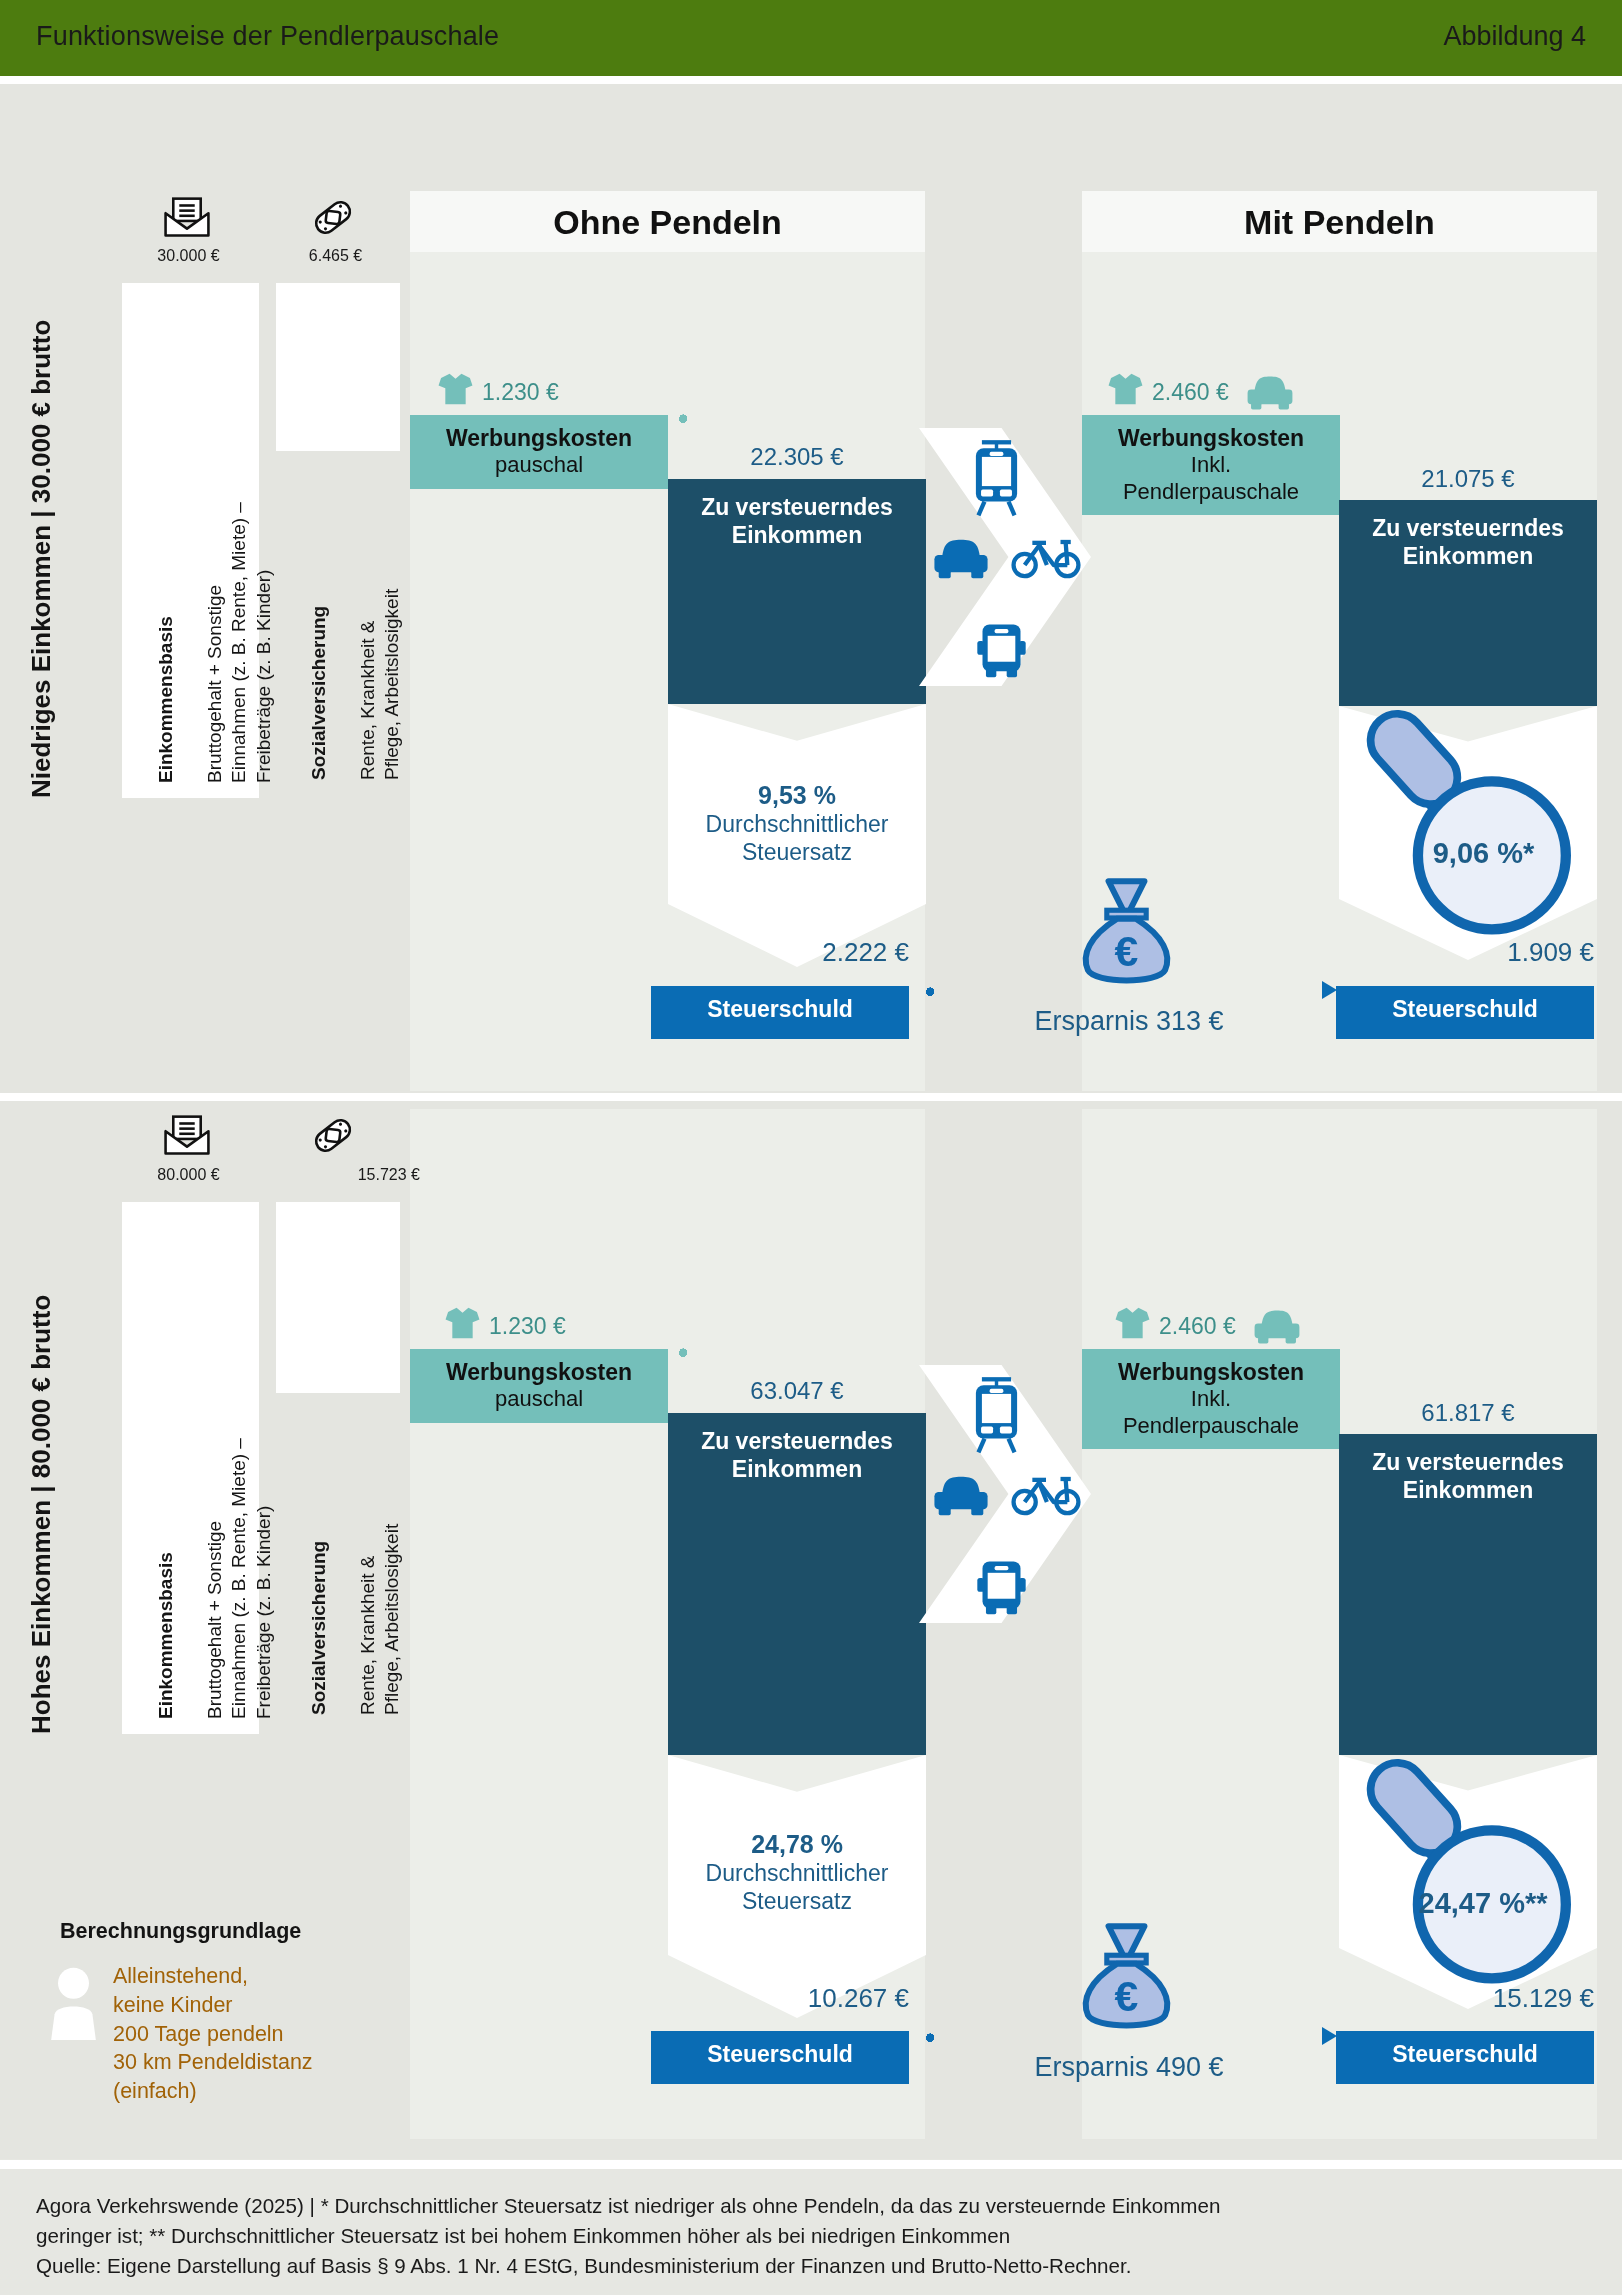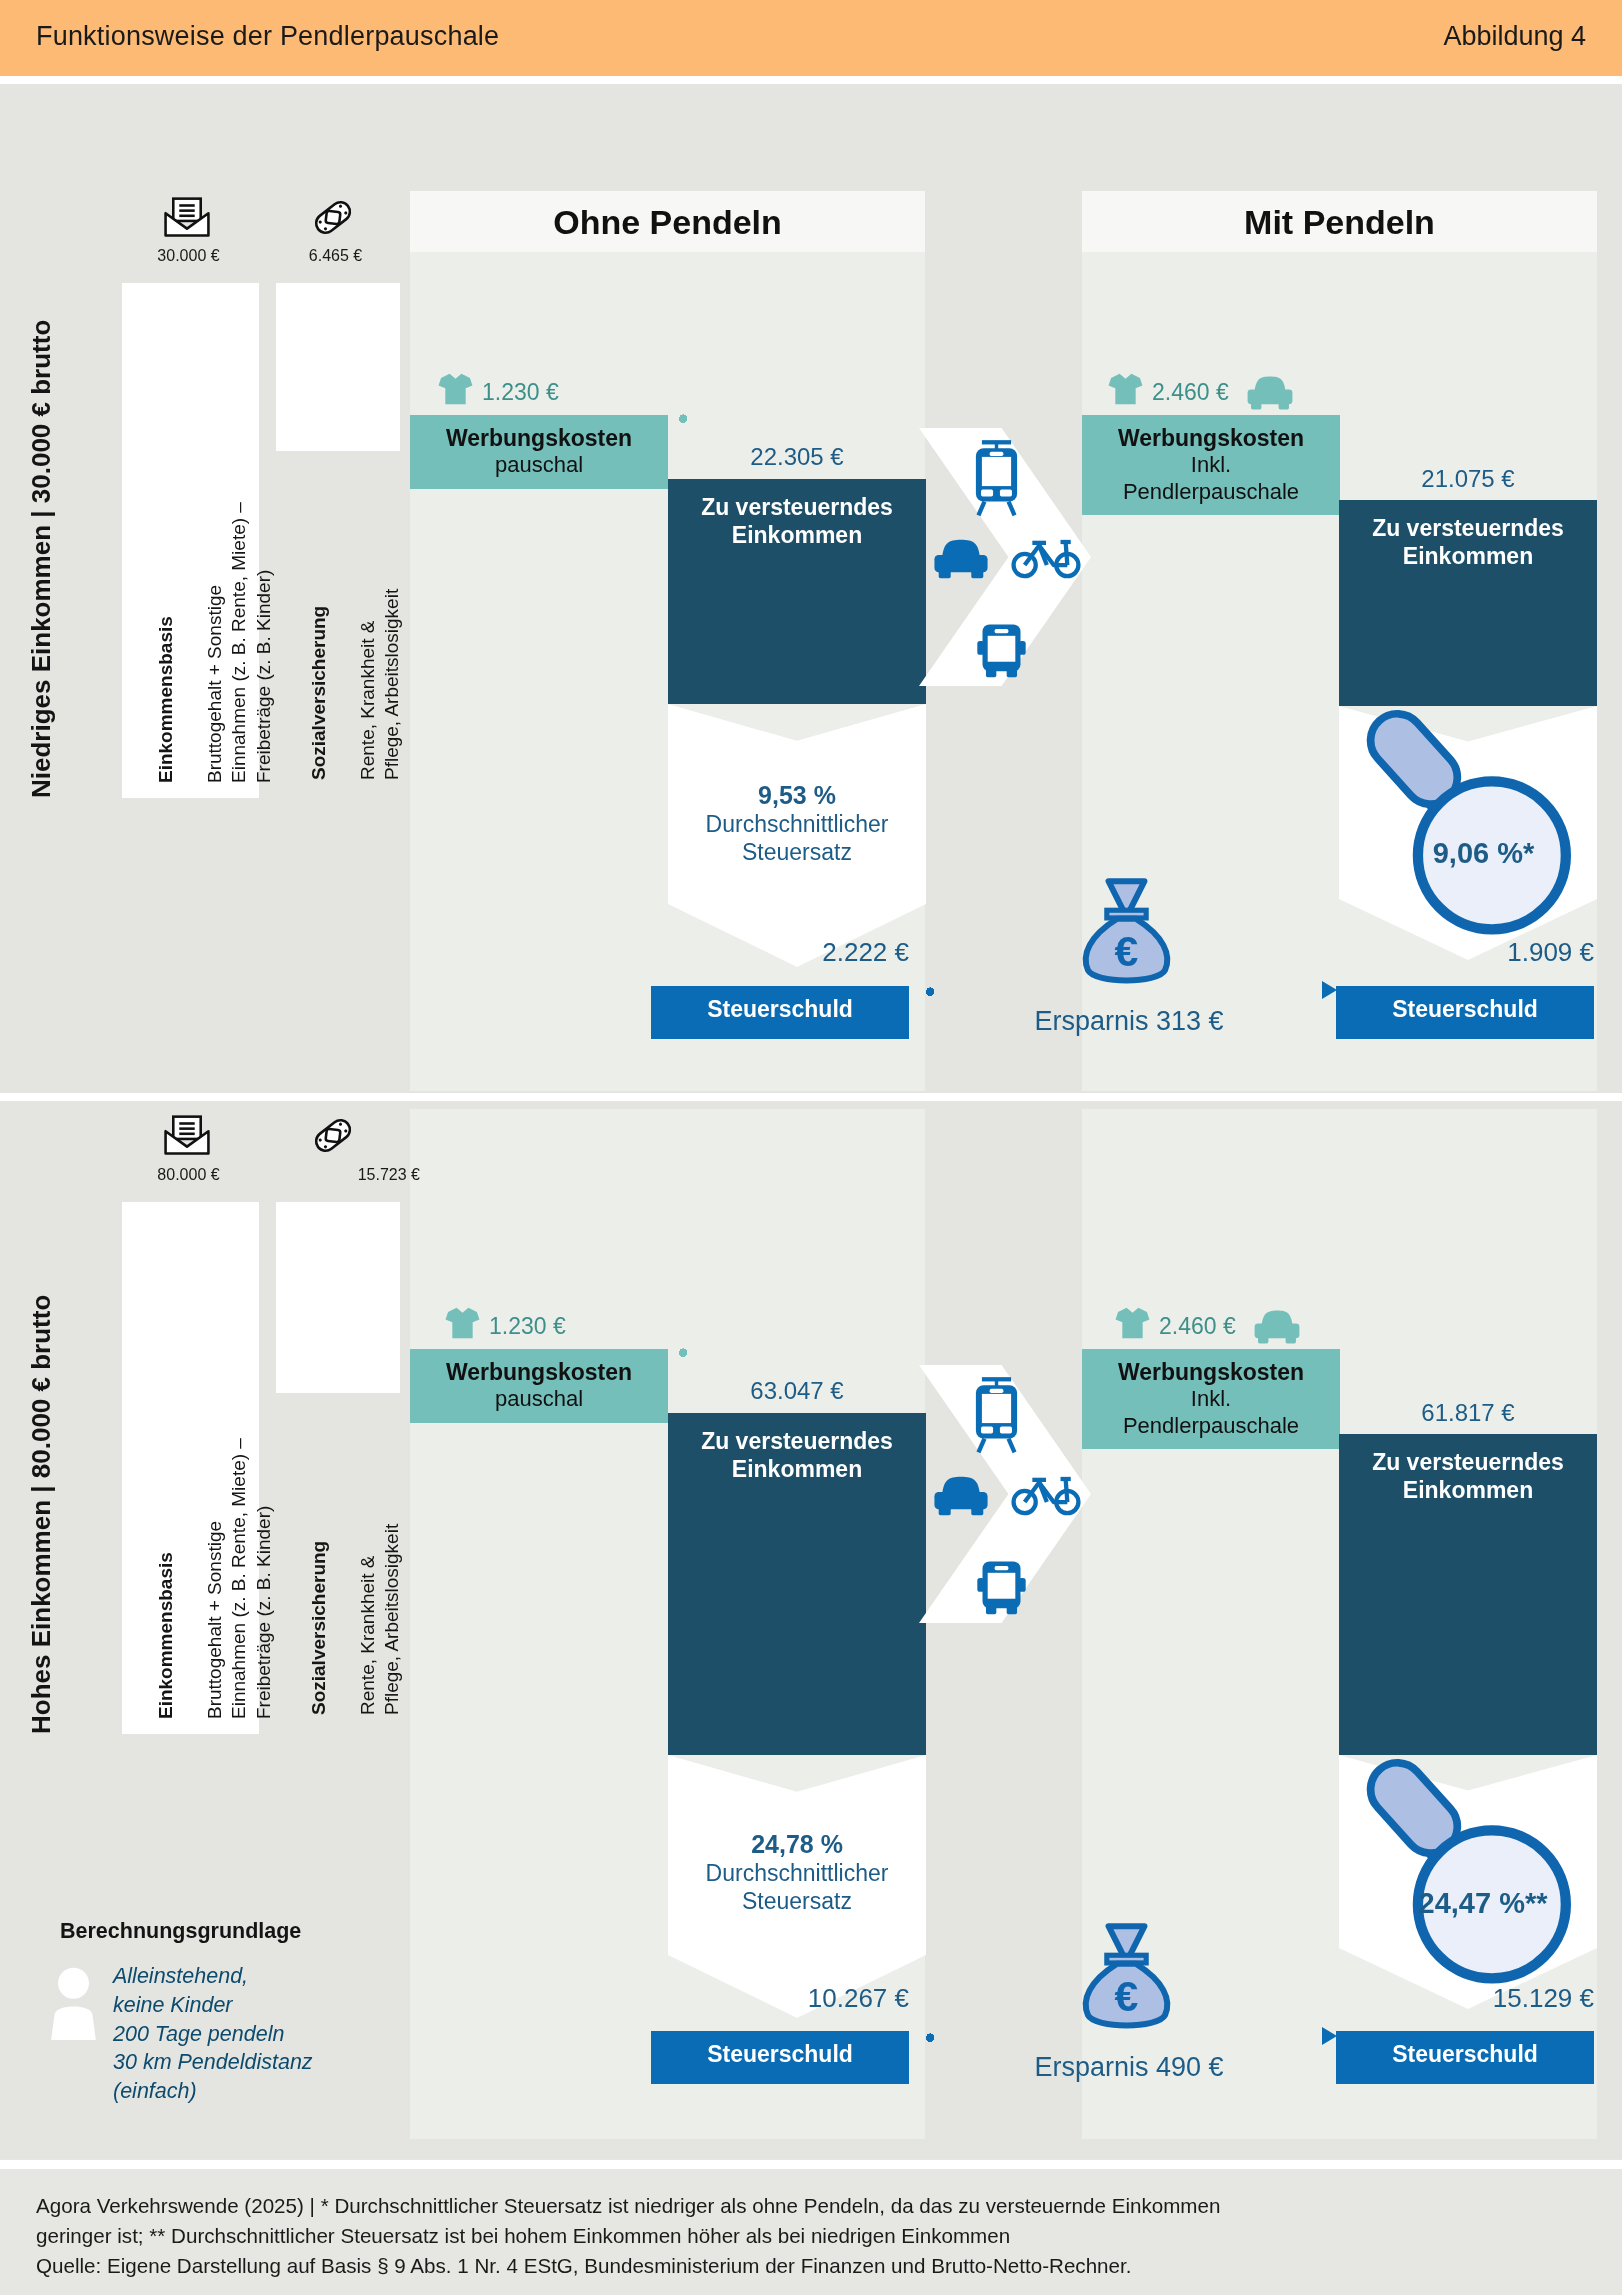--- a/index.html
+++ b/index.html
@@ -7,21 +7,21 @@
     width:1622px;height:2295px;
     background:#e6e7e2;
     font-family:"Liberation Sans", sans-serif;
     color:#1a1a1a;
     overflow:hidden;
     position:relative;
   }
   .page{position:absolute;inset:0;}
 
   
-  .hdr{position:absolute;left:0;top:0;width:1622px;height:76px;background:#fdba74;}
+  .hdr{position:absolute;left:0;top:0;width:1622px;height:76px;background:#4d7c0f;}
   .hdr-title{position:absolute;left:36px;top:20.6px;font-size:27px;color:#1a1a1a;letter-spacing:0.2px;}
   .hdr-fig{position:absolute;right:36px;top:20.6px;font-size:27px;color:#1a1a1a;}
   .hdr-rule{position:absolute;left:0;top:76px;width:1622px;height:8.6px;background:#ffffff;}
 
   .subtitle{position:absolute;left:36px;top:120px;font-size:25px;font-weight:bold;color:#141414;}
 
   
   .band{position:absolute;left:0;width:1622px;background:#e4e5e0;}
   .band-sep{position:absolute;left:0;width:1622px;height:8.6px;background:#ffffff;}
 
@@ -82,21 +82,21 @@
   .dots.blue{background:none;background-image:radial-gradient(circle 4.3px at 5.2px 4.7px,#0a6cb4 98%,transparent 100%);}
 
   .ersp{position:absolute;font-size:27px;color:#1d5c87;text-align:center;}
 
   
   .mag{position:absolute;}
   .magtxt{position:absolute;font-size:29px;font-weight:bold;color:#1d5c87;text-align:center;}
 
   
   .legend-t{position:absolute;font-size:21.5px;font-weight:bold;color:#141414;}
-  .legend-b{position:absolute;font-size:21.5px;color:#0c4a6e;line-height:1.34;white-space:pre-line;font-style:italic;}
+  .legend-b{position:absolute;font-size:21.5px;color:#a16207;line-height:1.34;white-space:pre-line;}
 
   
   .foot-rule{position:absolute;left:0;width:1622px;height:8.6px;background:#ffffff;}
   .foot{position:absolute;left:36px;font-size:20.6px;line-height:1.45;color:#1a1a1a;}
   .foot b{font-weight:normal;}
 </style>
 </head>
 <body>
 
 <div class="page">

